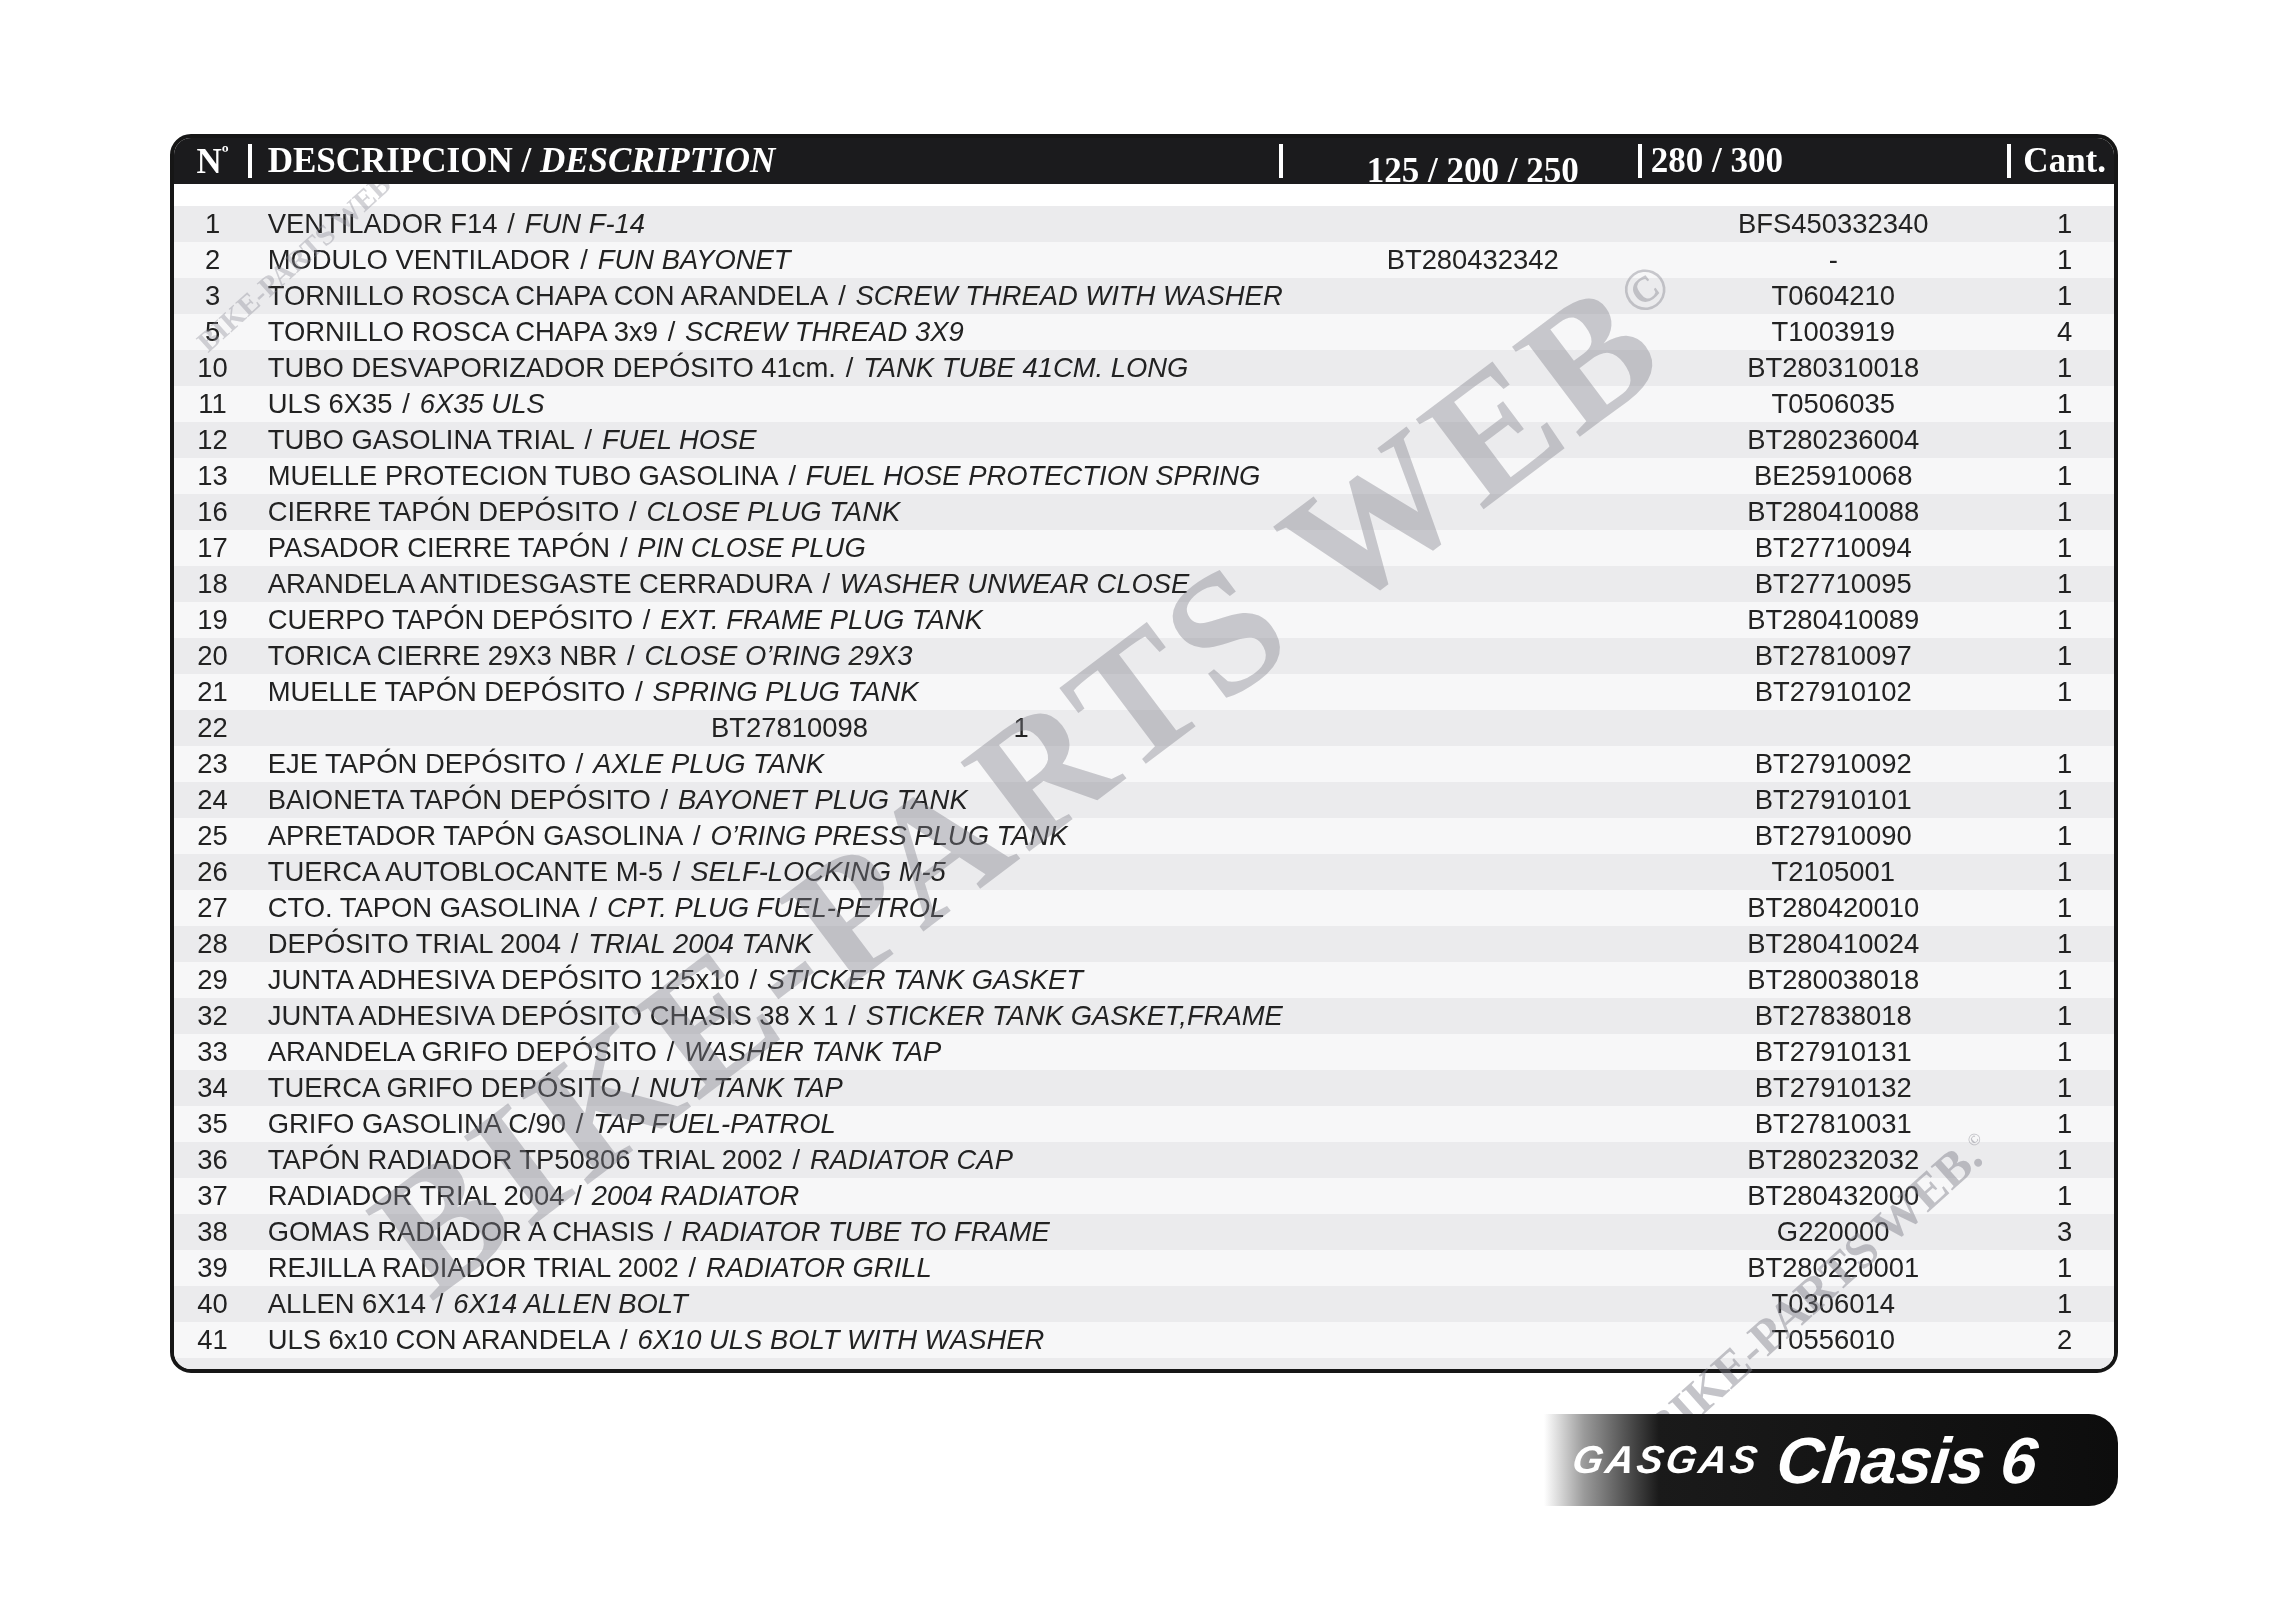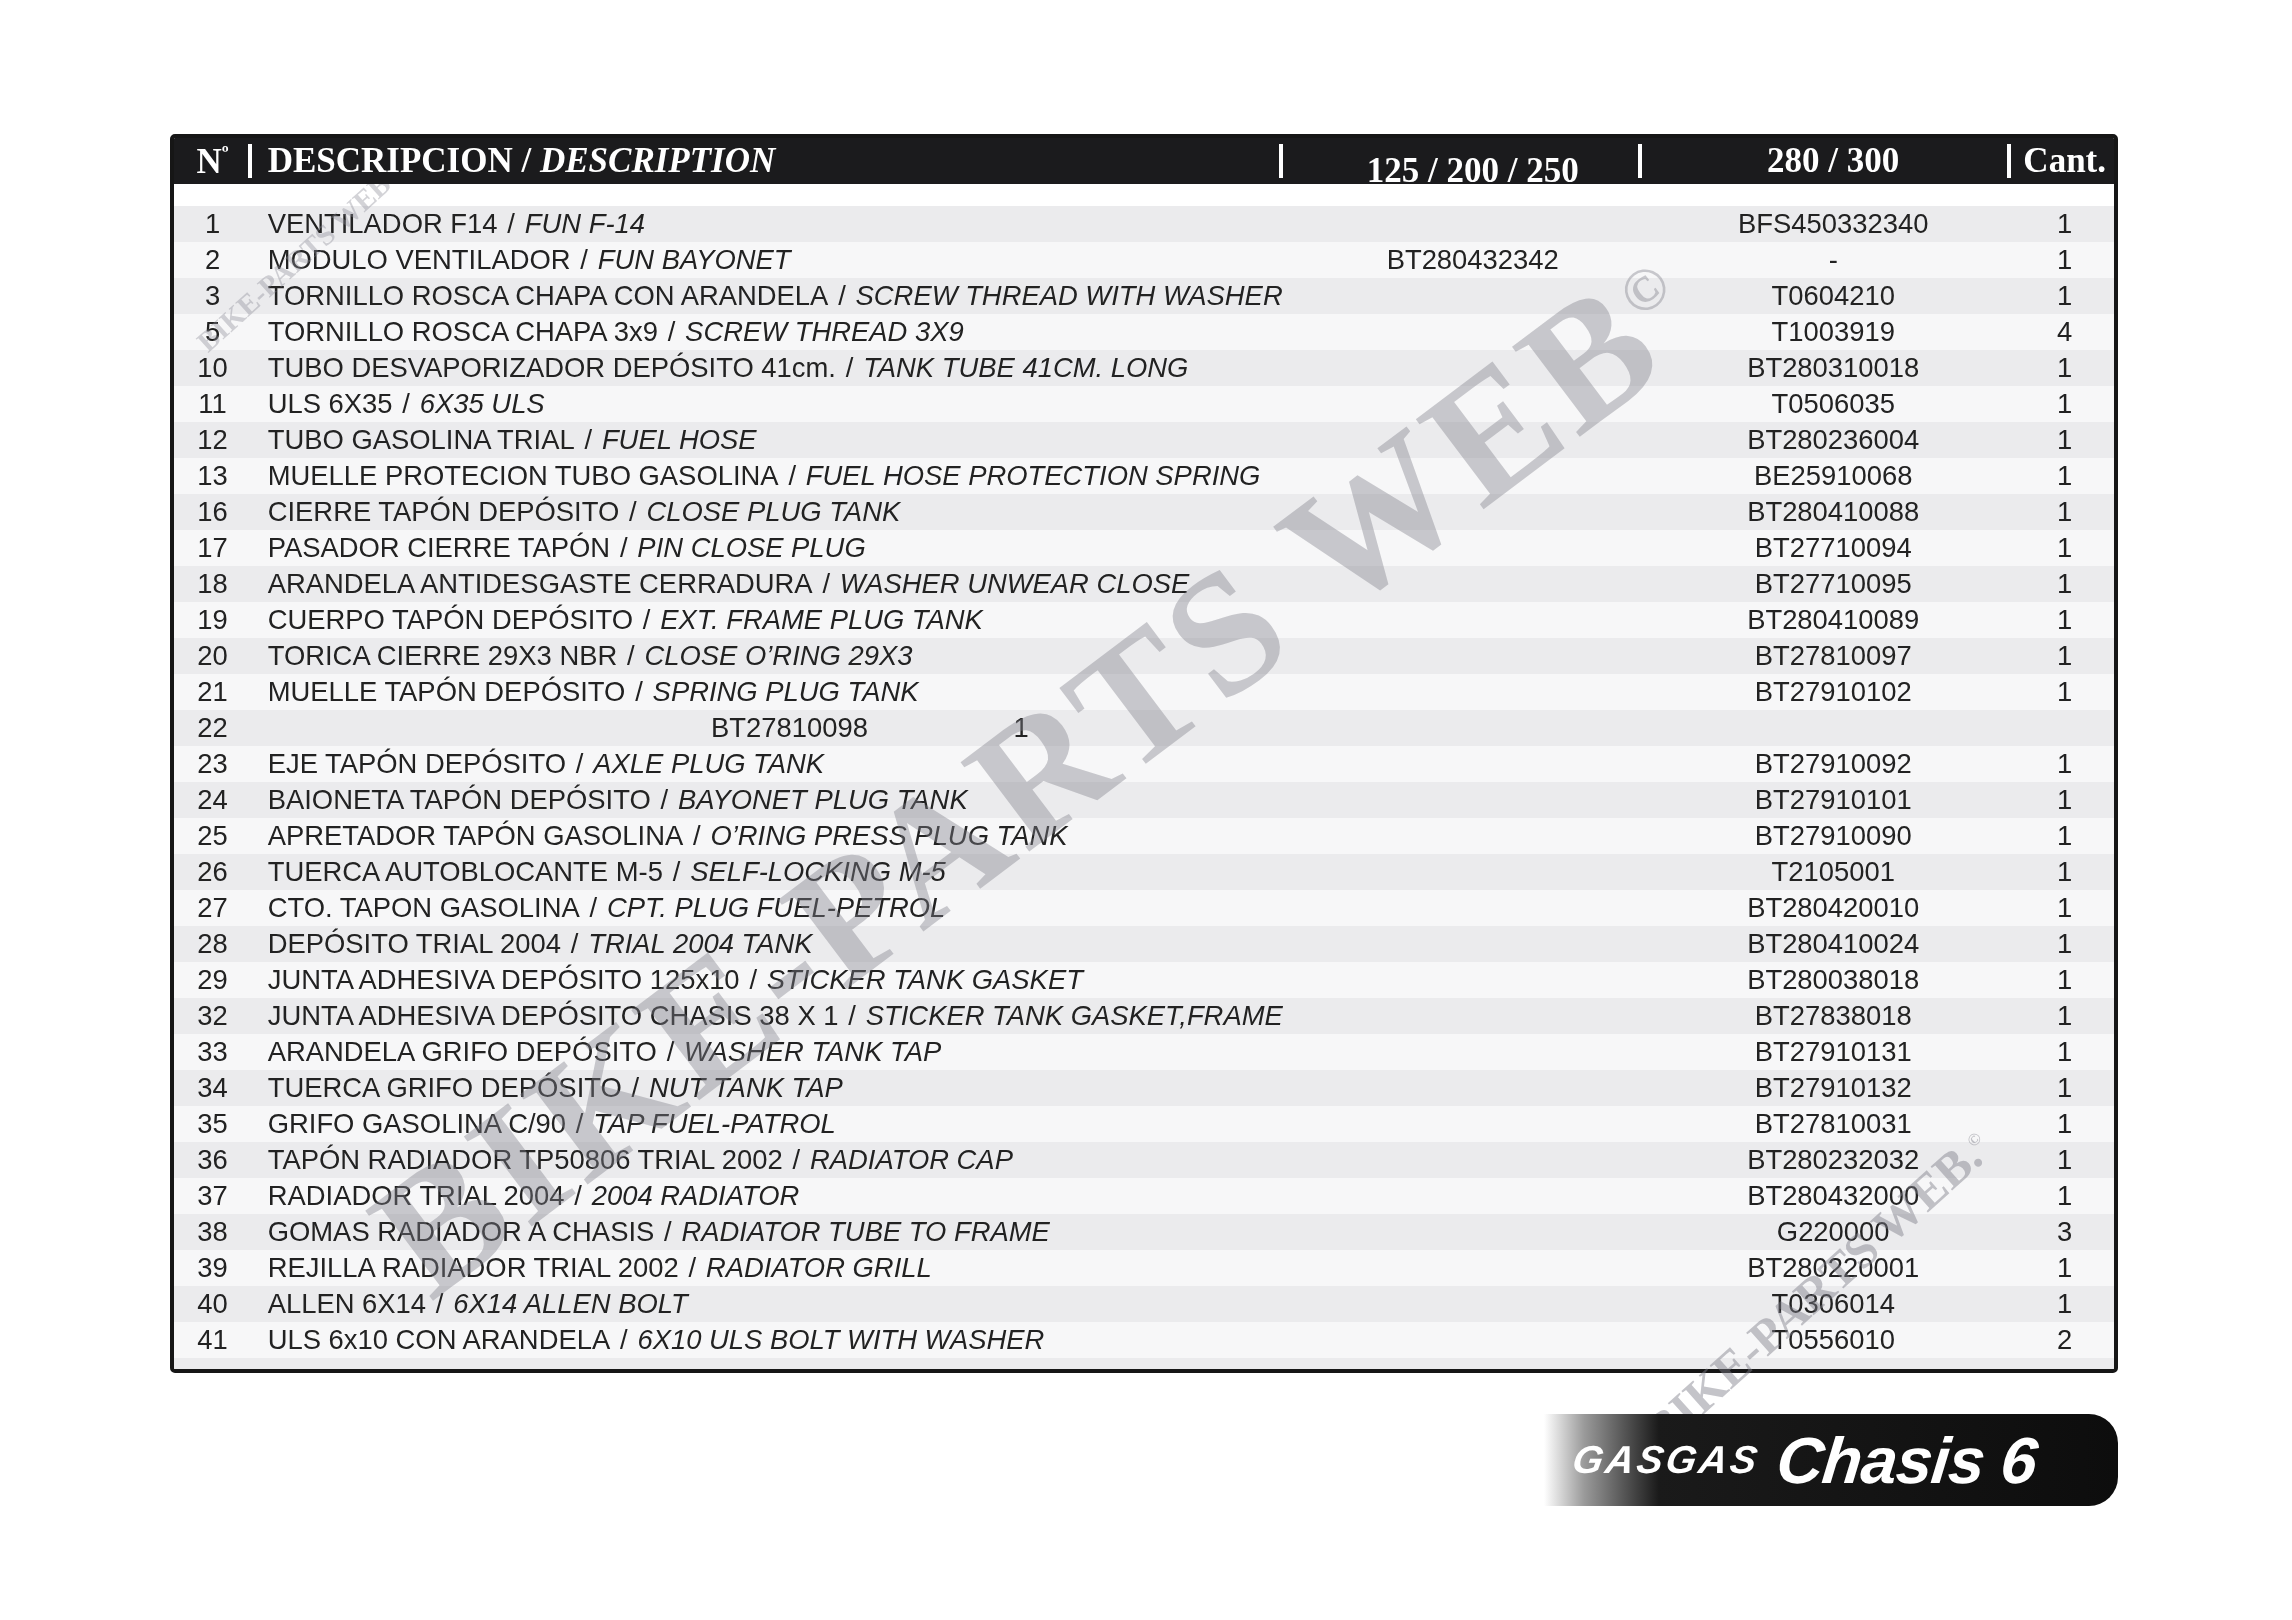--- a/index.html
+++ b/index.html
@@ -4,33 +4,33 @@
 <style>
   html,body{margin:0;padding:0;}
   body{
     width:2293px;height:1620px;position:relative;background:#ffffff;
     font-family:"Liberation Sans", sans-serif;overflow:hidden;
   }
   
   .parts-table{
     position:absolute;left:170px;top:134px;
     width:1940px;height:1231px;
-    border:4.9px solid #161616;border-radius:5px;
+    border:4.9px solid #161616;border-radius:21px;
     background:#ffffff;overflow:hidden;
   }
   .tbl-header{
     position:relative;height:46px;background:#1b1b1d;color:#ffffff;
     font-family:"Liberation Serif", serif;font-weight:bold;font-size:35px;
     display:flex;align-items:center;z-index:5;
   }
   .h-cell{white-space:nowrap;}
   .h-no{width:77px;text-align:center;}
   .h-desc{width:1027px;padding-left:16.7px;}
   .h-small{width:356px;text-align:center;margin-top:20px;}
-  .h-big{width:365px;text-align:center;}
+  .h-big{width:365px;text-align:left;}
   .h-qty{width:98px;text-align:center;}
   .h-sep{position:absolute;top:5.9px;bottom:5.9px;width:3.9px;background:#ffffff;}
   .h-sep1{left:74px;} .h-sep2{left:1105px;} .h-sep3{left:1464px;} .h-sep4{left:1833px;}
   .h-desc .it{font-style:italic;}
   .ordinal{font-size:0.6em;vertical-align:super;}
 
   .rows-wrap{position:relative;z-index:3;}
   .gap-after-header{height:21.6px;}
   .t-row{
     height:36px;display:flex;align-items:center;

